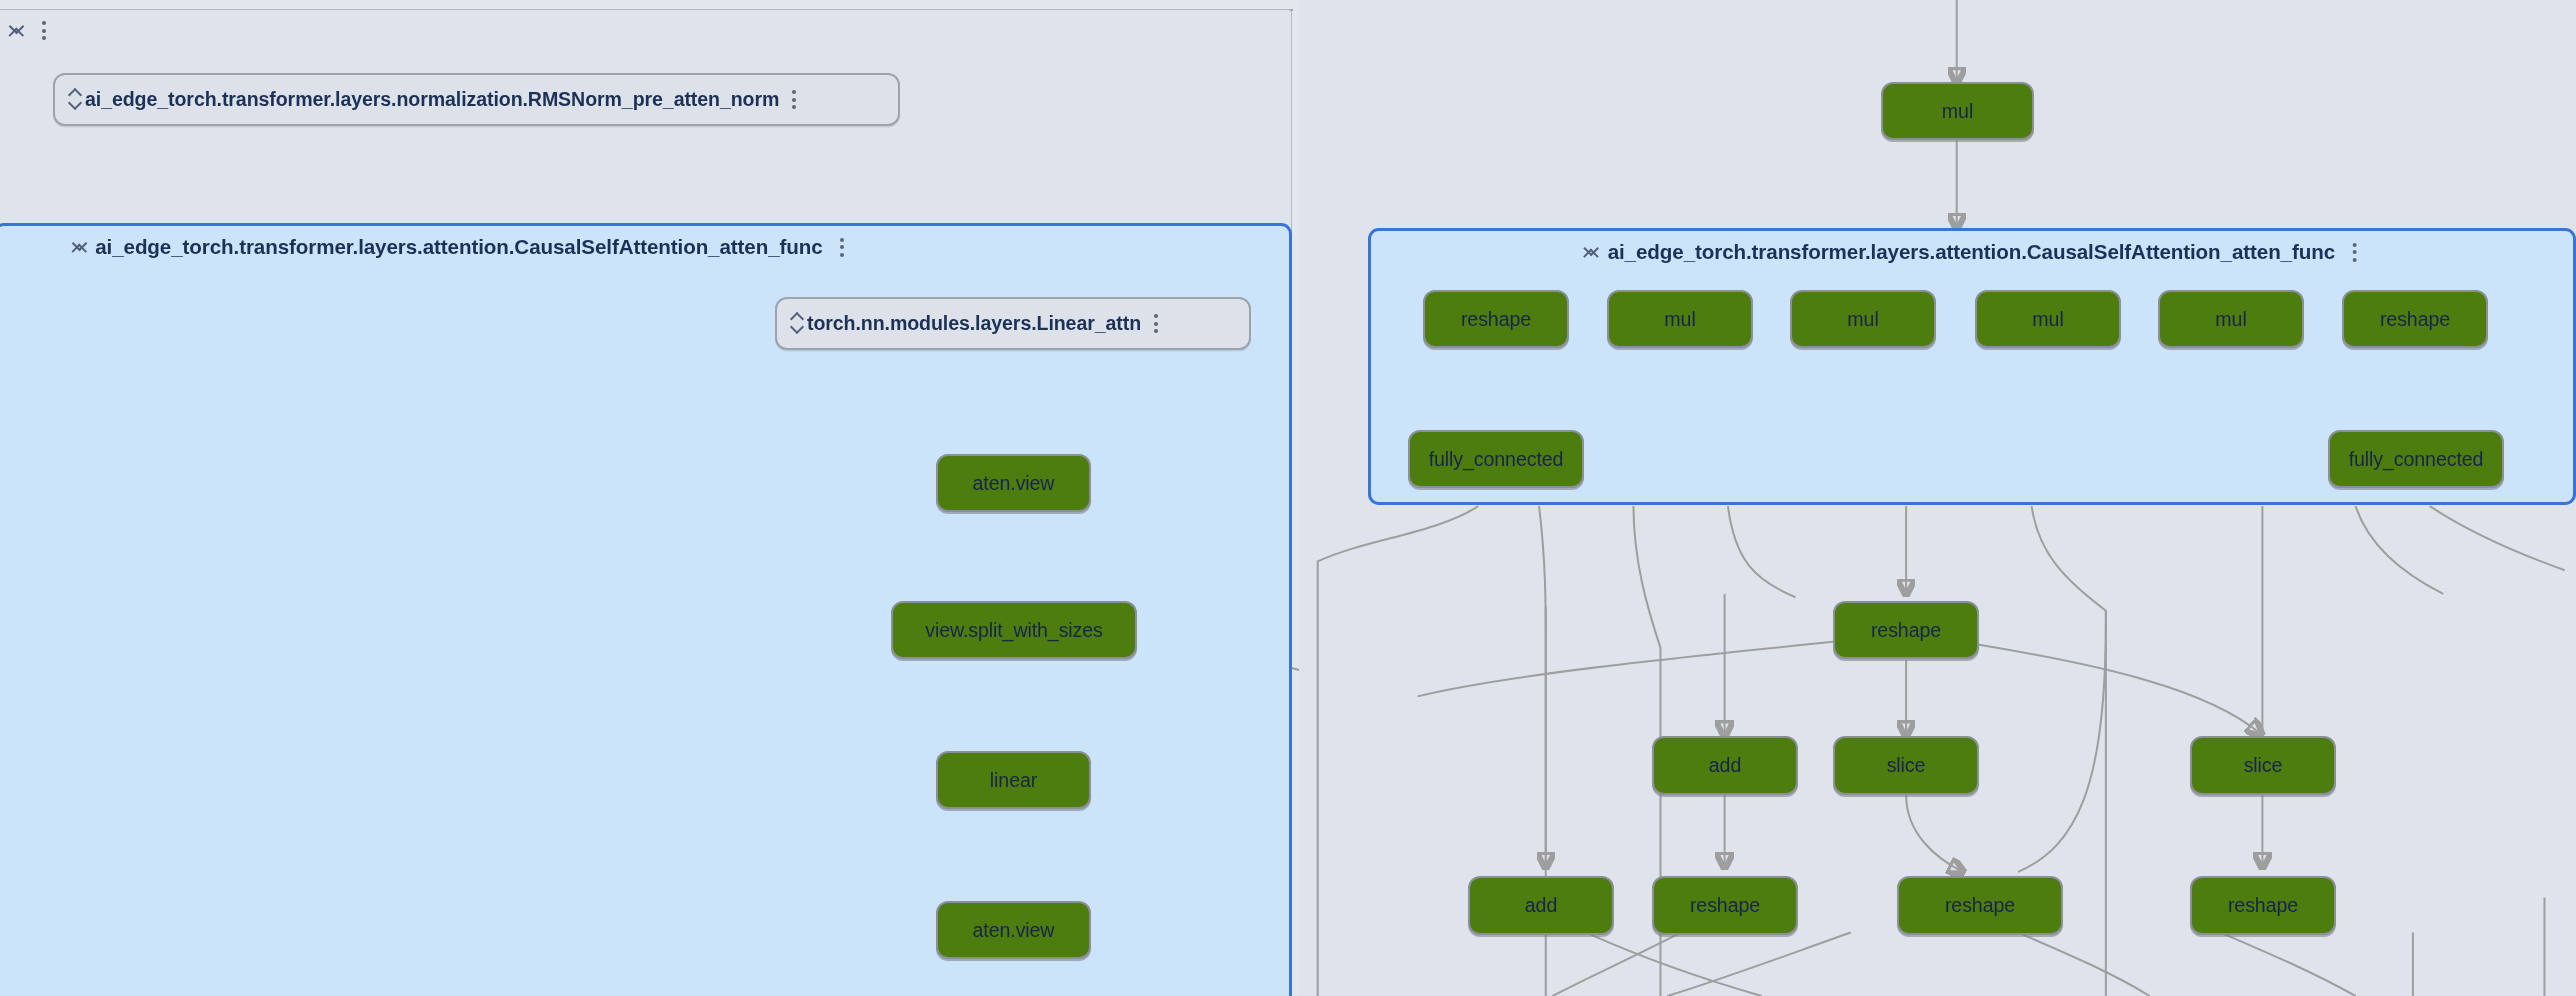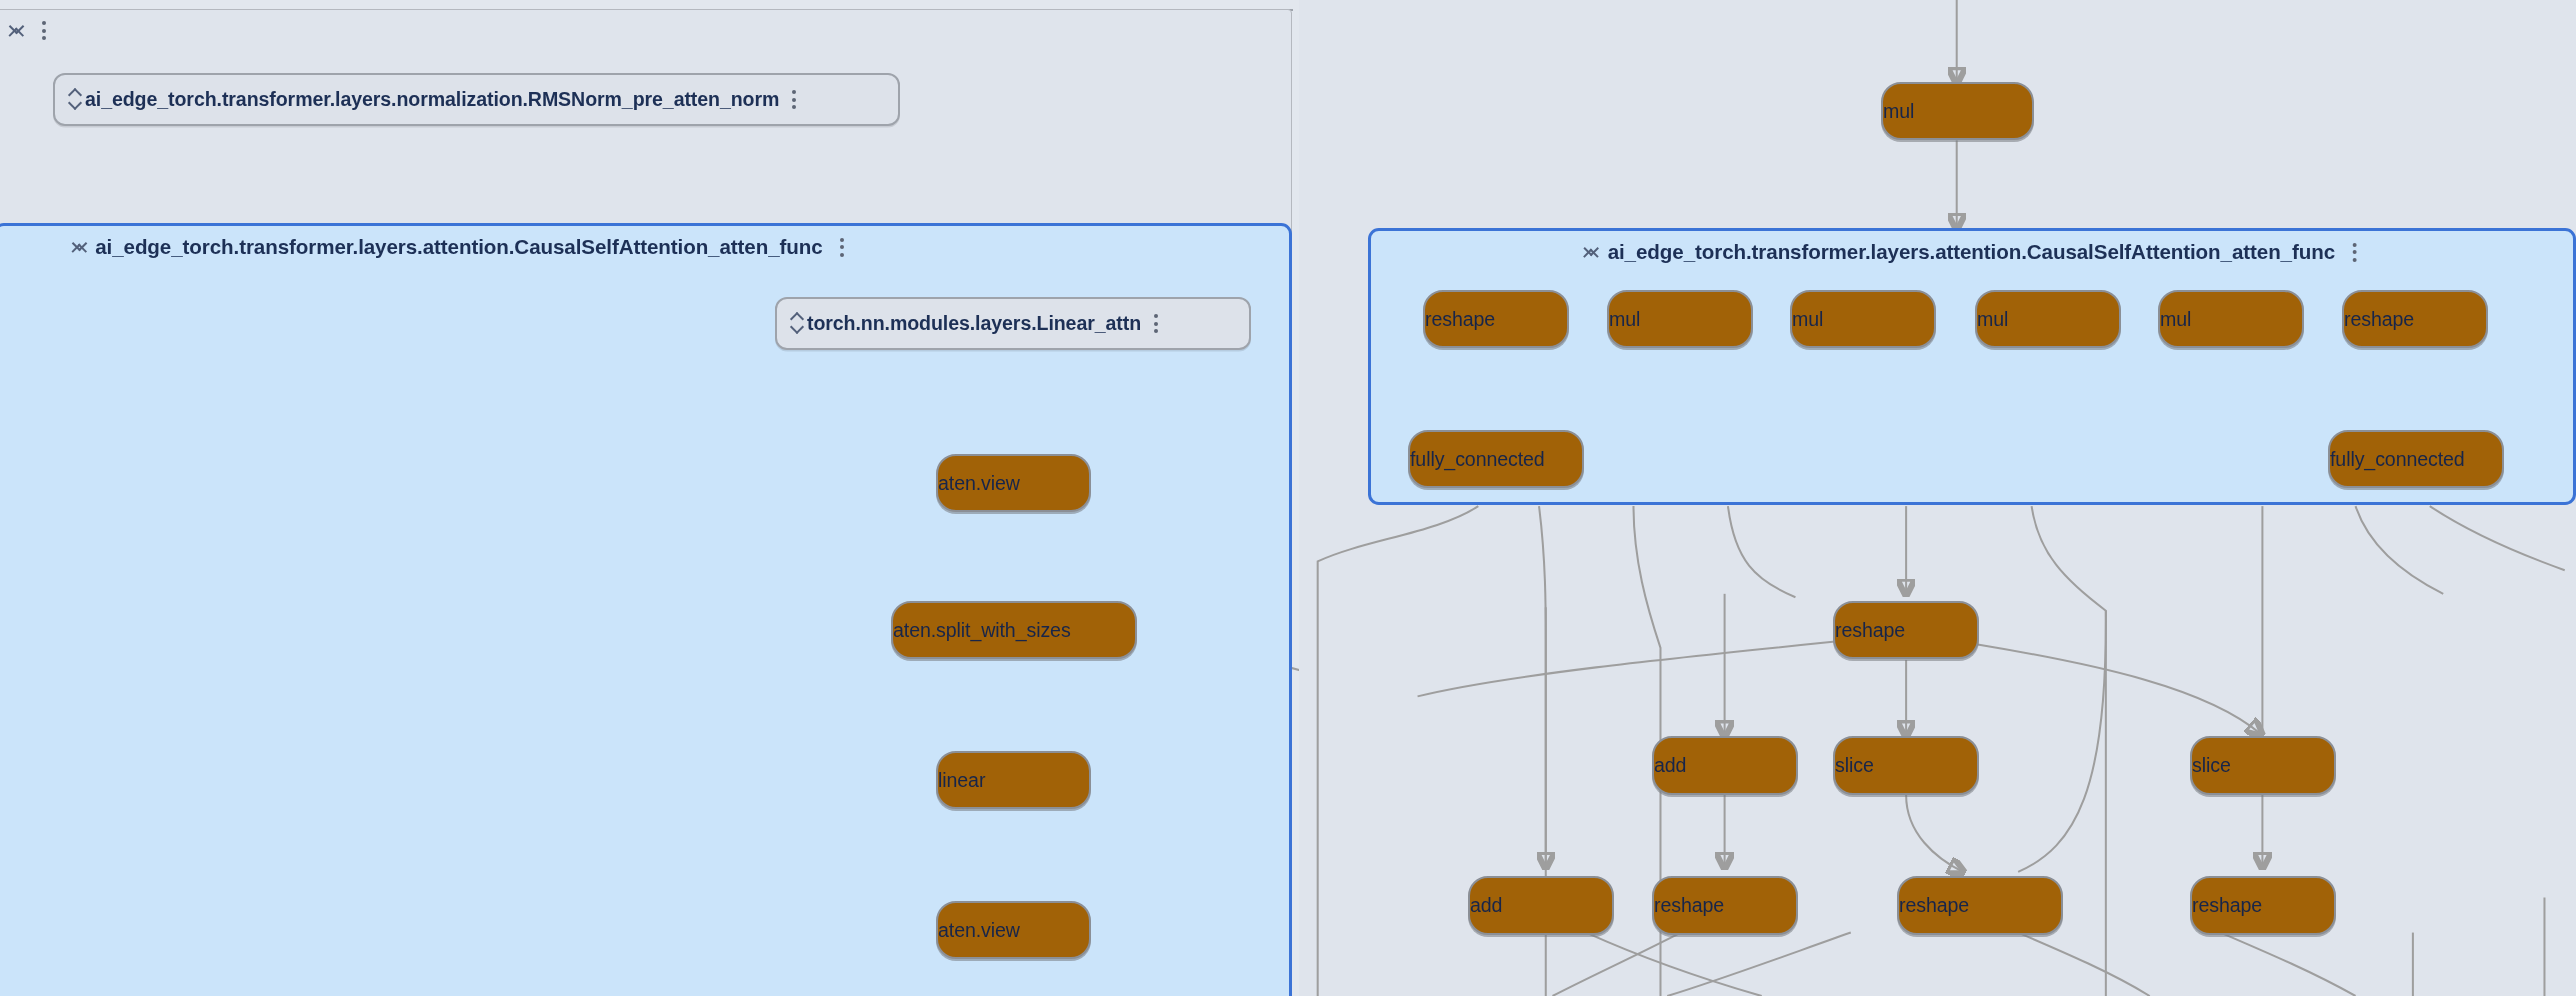--- a/index.html
+++ b/index.html
@@ -157,23 +157,24 @@
     color: #1d3056;
     letter-spacing: -0.1px;
   }
 
   
   .op {
     position: absolute;
     box-sizing: border-box;
     display: flex;
     align-items: center;
-    background: #a16207;
+    justify-content: center;
+    background: #4d7c0f;
     border: 2.4px solid #8b8f96;
-    border-radius: 20px;
+    border-radius: 12px;
     box-shadow: 0 2px 0 rgba(120,124,130,0.55);
     white-space: nowrap;
   }
   .op-label {
     font-size: 19.6px;
     color: #17254a;
     letter-spacing: -0.1px;
   }
 
   
@@ -303,21 +304,21 @@
         <span></span>
         <span></span>
     </span>
   </div>
 
   <div class="op" style="left:936px; top:454px; width:155px; height:58px;">
     <span class="op-label">aten.view</span>
   </div>
 
   <div class="op" style="left:891px; top:601px; width:246px; height:58px;">
-    <span class="op-label">aten.split_with_sizes</span>
+    <span class="op-label">view.split_with_sizes</span>
   </div>
 
   <div class="op" style="left:936px; top:751px; width:155px; height:58px;">
     <span class="op-label">linear</span>
   </div>
 
   <div class="op" style="left:936px; top:901px; width:155px; height:58px;">
     <span class="op-label">aten.view</span>
   </div>
 

